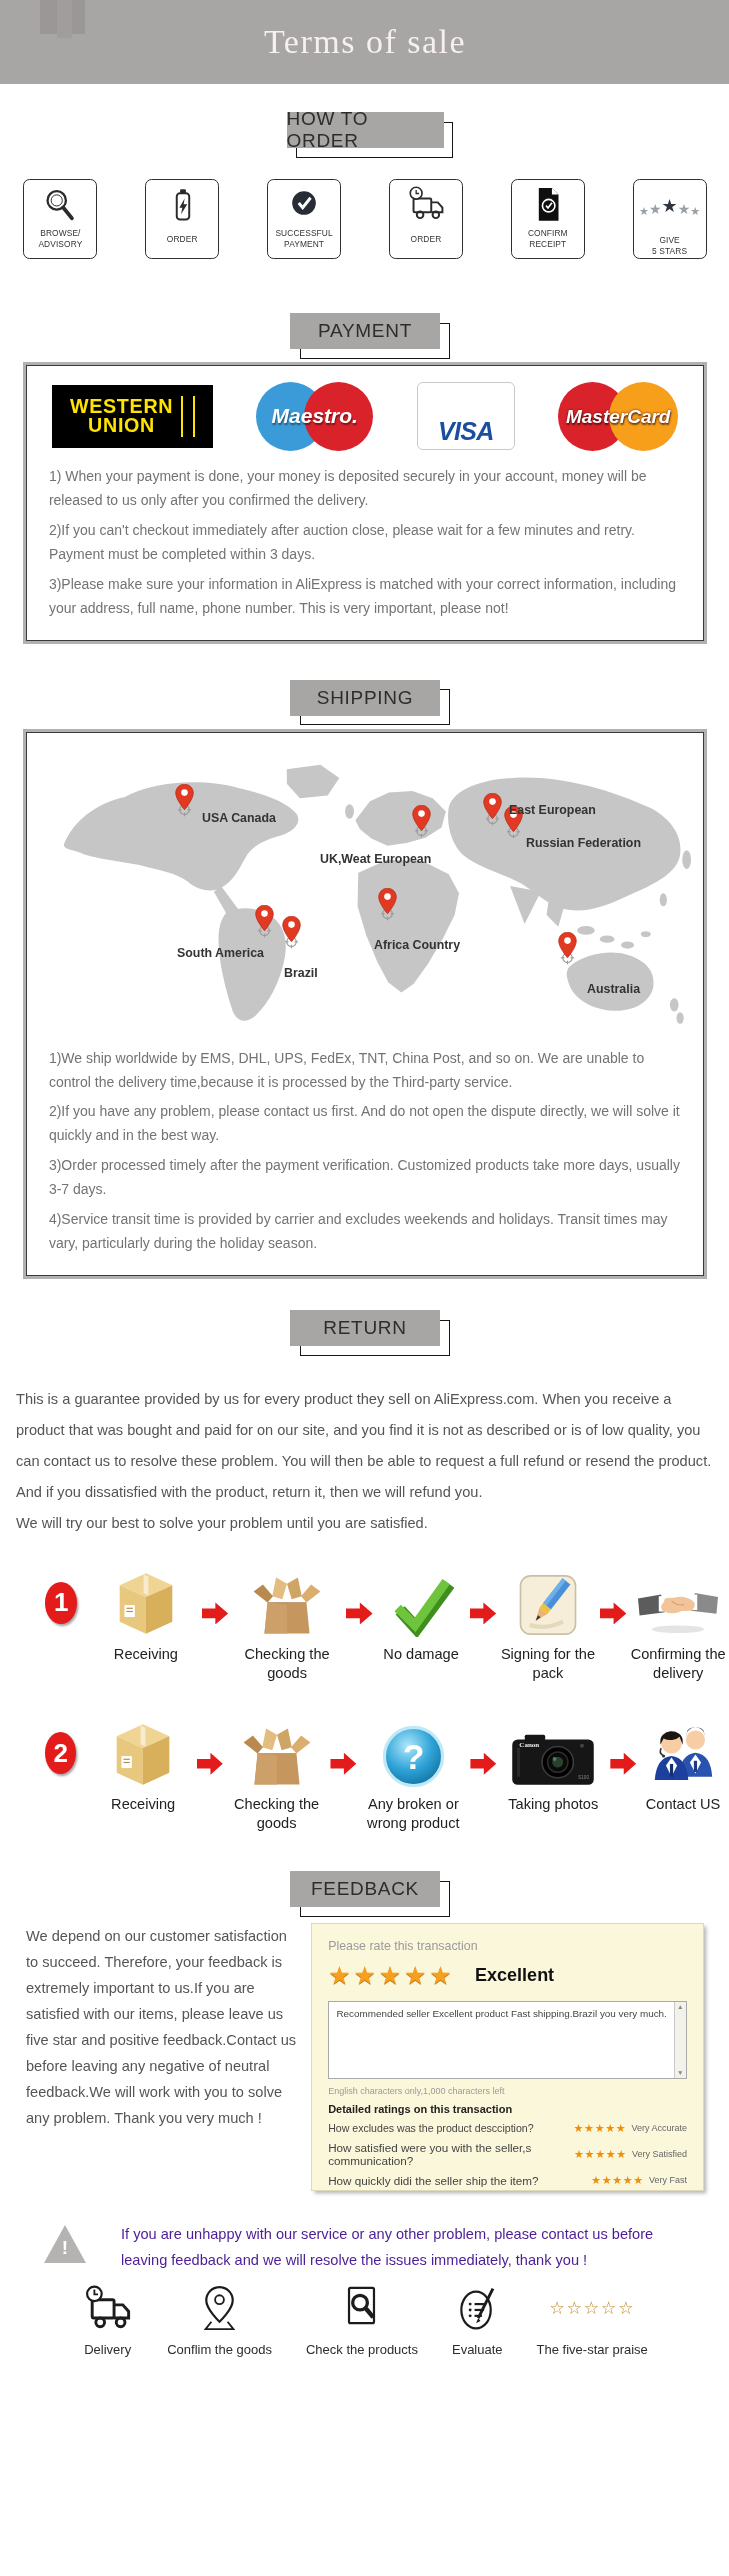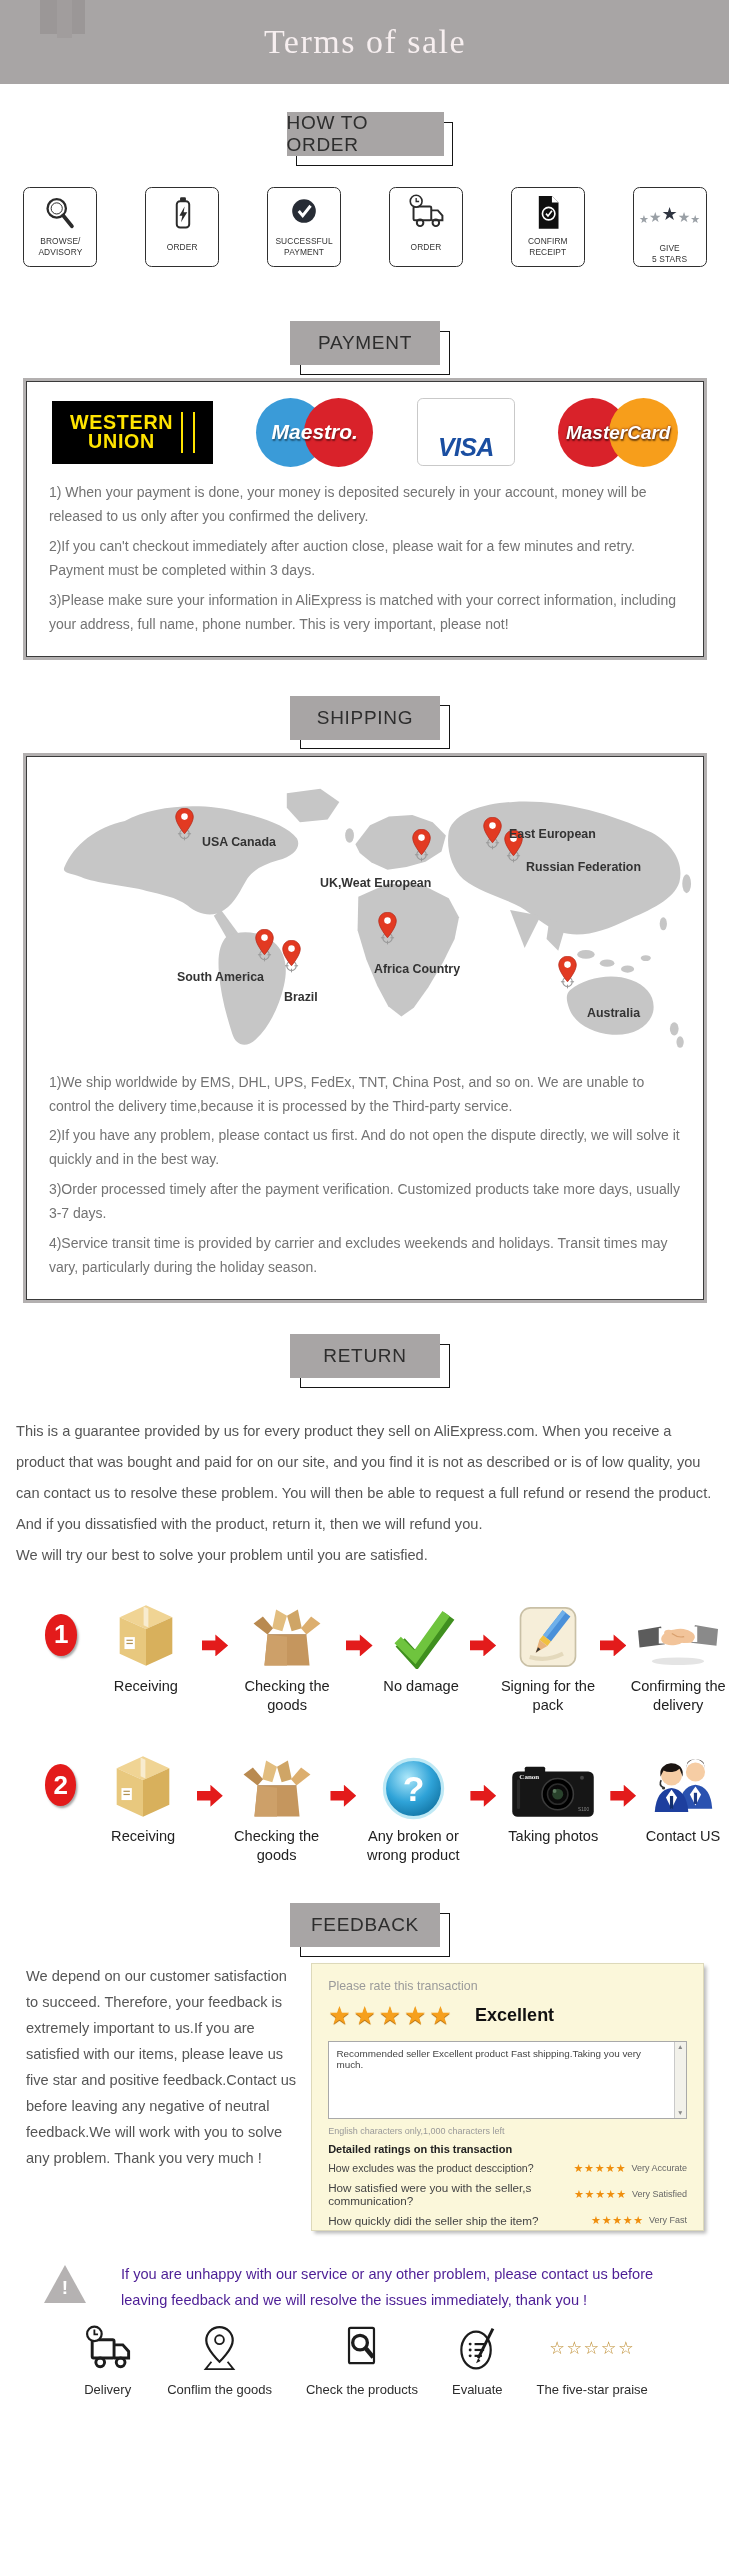--- a/index.html
+++ b/index.html
@@ -6,21 +6,21 @@
   .page{width:730px;height:2576px;overflow:hidden;background:#fff;margin:0 auto;
         font-family:"Liberation Sans", sans-serif;position:relative;}
 
   
   .hero{position:relative;height:84px;background:#a8a5a5;display:flex;align-items:center;justify-content:center;}
   .hero .smudge1{position:absolute;left:40px;top:0;width:45px;height:34px;background:#9b9797;}
   .hero .smudge2{position:absolute;left:57px;top:0;width:14.6px;height:38px;background:#a19d9d;}
   .hero-title{font-family:"Liberation Serif", serif;font-size:34px;color:#f7eff0;letter-spacing:1.5px;}
 
   
-  .sec-label{position:relative;width:150px;height:44px;margin:16px auto;}
+  .sec-label{position:relative;width:150px;height:36px;margin:16px auto;}
   .sec-label.wide{width:157px;}
   .sec-outline{position:absolute;left:9.5px;top:9.5px;width:100%;height:100%;border:1.5px solid #161616;box-sizing:border-box;}
   .sec-box{position:absolute;left:0;top:0;width:100%;height:100%;background:#a8a5a5;display:flex;align-items:center;justify-content:center;font-size:19px;color:#2d2d2d;letter-spacing:0.7px;}
 
   
   .howto-row{display:flex;justify-content:space-between;padding:0 23.4px;margin-top:31px;}
   .howto-card{width:74px;height:80px;border:1.5px solid #2f2f2f;border-radius:6.6px;box-sizing:border-box;
               display:flex;flex-direction:column;align-items:center;justify-content:flex-start;background:#fff;}
   .howto-ic{height:45px;display:flex;align-items:center;justify-content:center;margin-top:2.9px;}
   .howto-lb{font-size:8.4px;color:#333;text-align:center;line-height:11px;letter-spacing:0.1px;}
@@ -570,21 +570,21 @@
 
   <div class="fb-wrap">
     <div class="fb-left">We depend on our customer satisfaction to succeed. Therefore, your feedback is extremely important to us.If you are satisfied with our items, please leave us five star and positive feedback.Contact us before leaving any negative of neutral feedback.We will work with you to solve any problem. Thank you very much !</div>
     <div class="fb-panel">
       <div class="fb-title">Please rate this transaction</div>
       <div class="fb-starrow">
         <span class="bigstars">★★★★★</span>
         <span class="fb-excellent">Excellent</span>
       </div>
       <div class="fb-ta">
-        <div class="fb-ta-text">Recommended seller Excellent product Fast shipping.Taking you very much.</div>
+        <div class="fb-ta-text">Recommended seller Excellent product Fast shipping.Brazil you very much.</div>
         <div class="fb-scroll">
           <span>▲</span>
           <span>▼</span>
         </div>
       </div>
       <div class="fb-note">English characters only,1,000 characters left</div>
       <div class="fb-dtitle">Detailed ratings on this transaction</div>
       <div class="fb-drow">
         <span class="fb-q">How excludes was the product descciption?</span>
         <span class="smstars">★★★★★</span>

